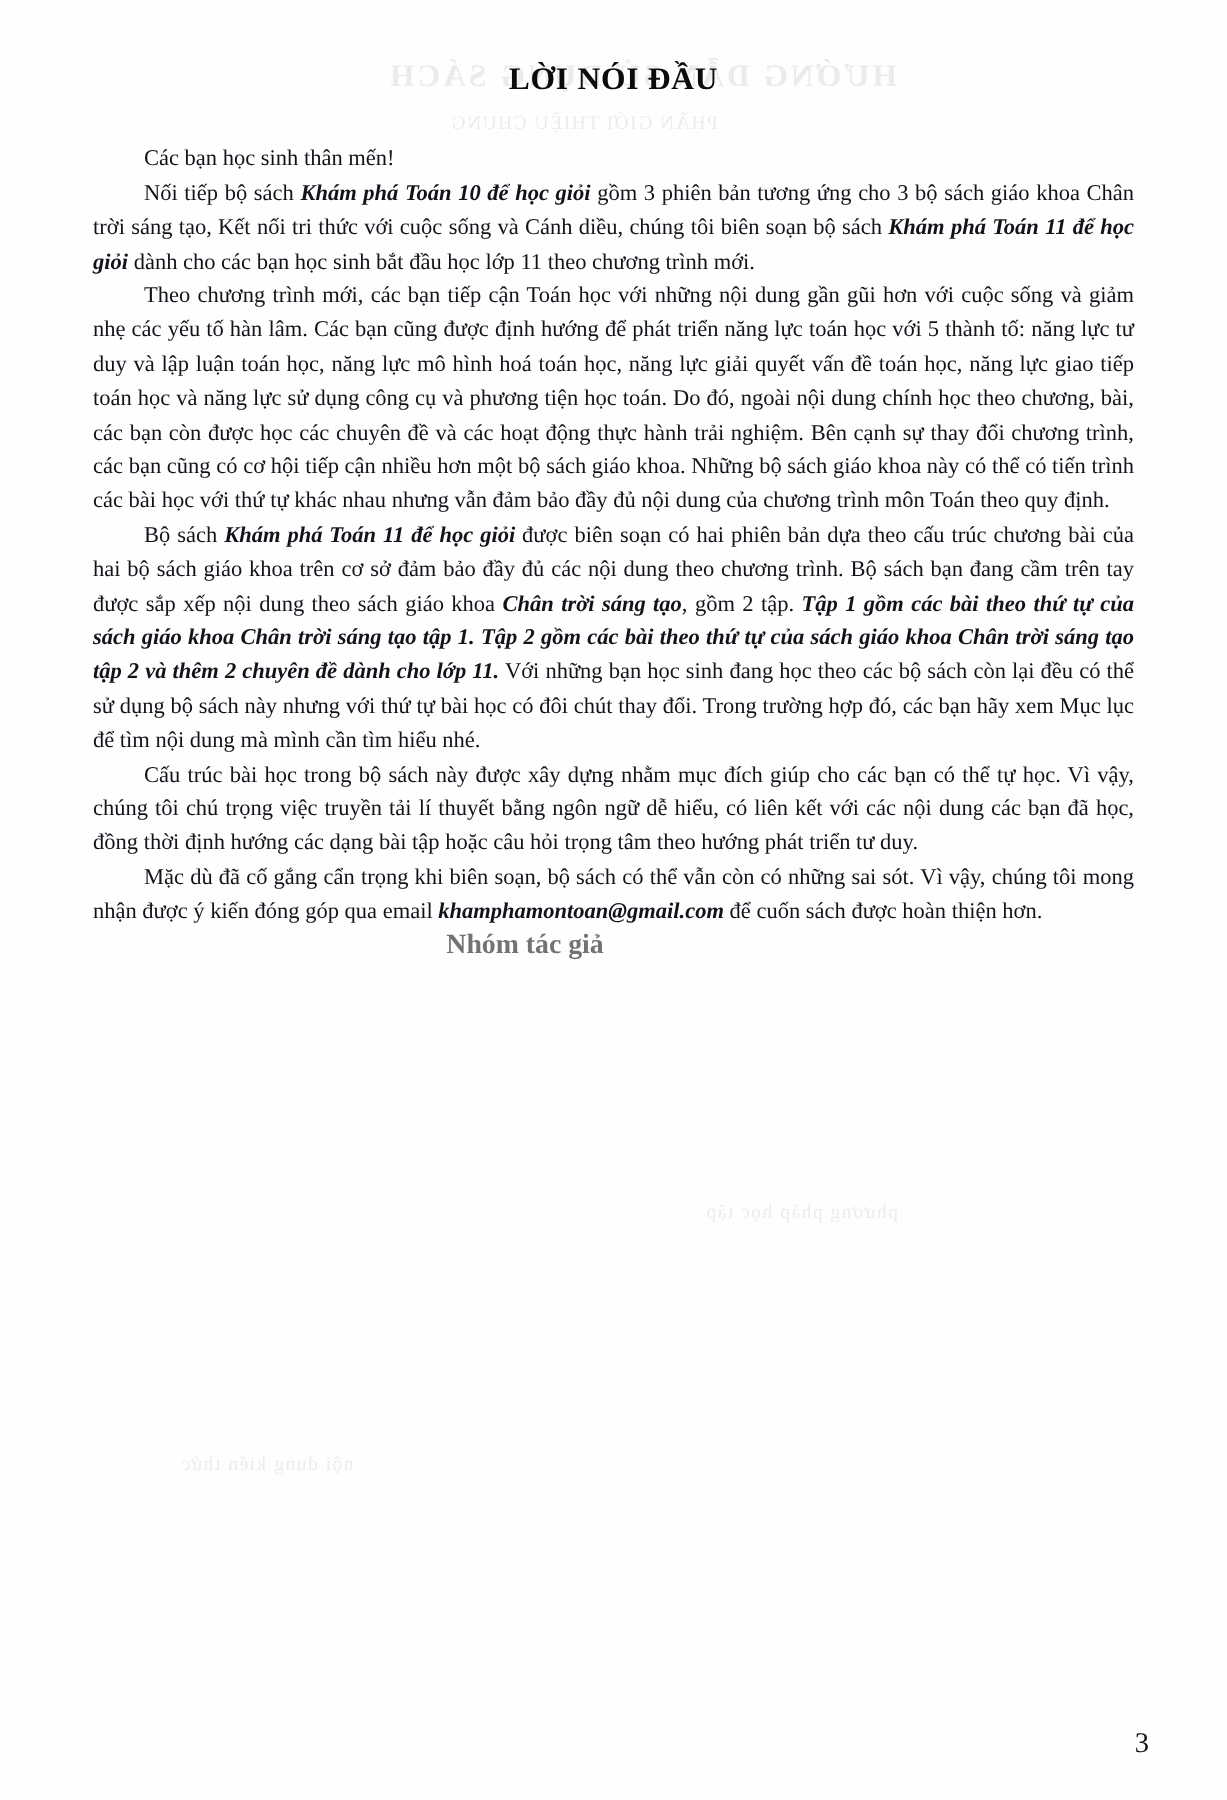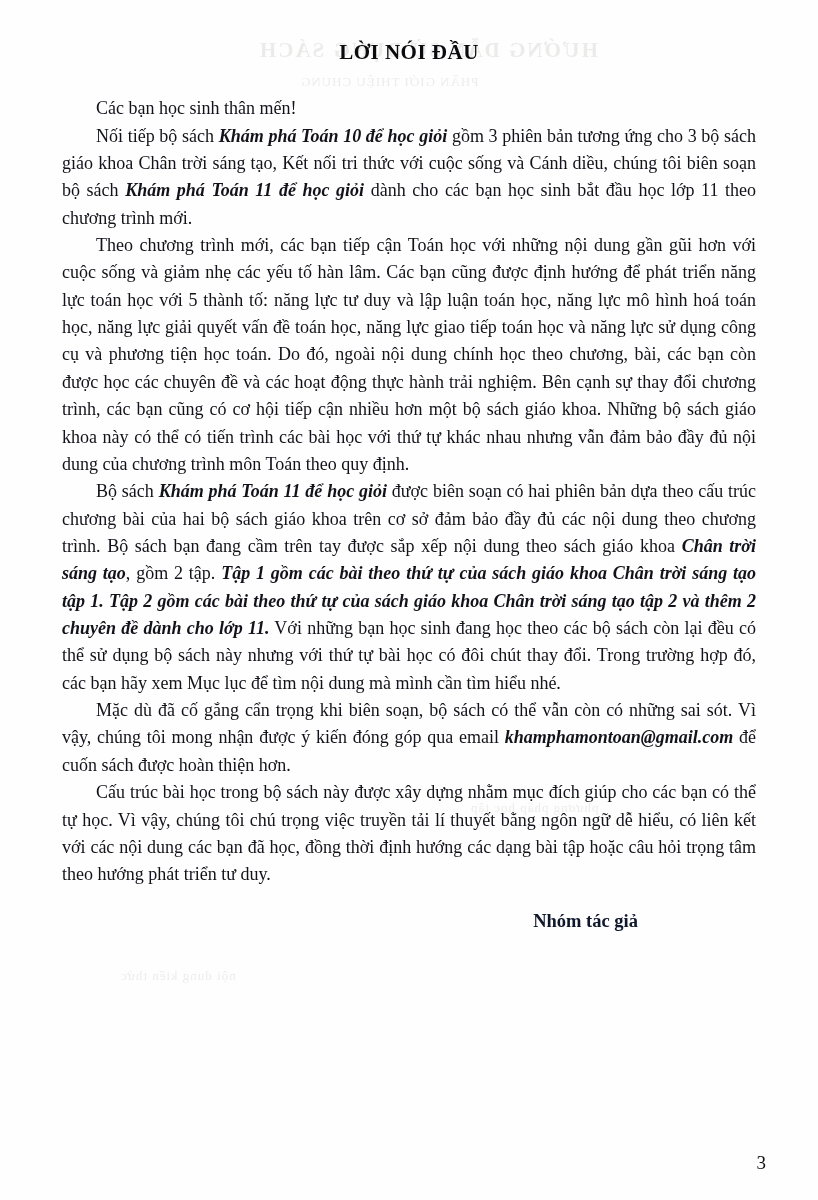--- a/index.html
+++ b/index.html
@@ -78,21 +78,21 @@
     letter-spacing: 0.5px;
     line-height: 1.2;
     color: #0b0b0f;
   }
 
   p.para {
     margin: 0;
     padding: 0;
     text-align: justify;
     text-justify: inter-word;
-    font-size: 18px;
+    font-size: 15px;
     line-height: 1.52;
     text-indent: 34px;
     color: #12121a;
   }
   p.para + p.para {
   }
   p.greeting {
     margin-top: 30px;
     text-indent: 34px;
   }
@@ -100,26 +100,25 @@
   .bi {
     font-weight: bold;
     font-style: italic;
   }
   .email {
     font-weight: bold;
     font-style: italic;
   }
 
   .signature {
-    margin-top: 22px;
-    text-align: right;
+    text-align: center;
     padding-right: 118px;
     font-size: 18.5px;
     font-weight: bold;
-    color: #0f172a;
+    color: #737373;
   }
 
   .page-number {
     position: absolute;
     right: 52px;
     bottom: 26px;
     font-size: 19px;
     color: #111;
   }
 </style>
@@ -140,23 +139,23 @@
     <h1 class="title">LỜI NÓI ĐẦU</h1>
 
     <p class="para greeting">Các bạn học sinh thân mến!</p>
 
     <p class="para"><span>Nối tiếp bộ sách </span><span class="bi">Khám phá Toán 10 để học giỏi</span><span> gồm 3 phiên bản tương ứng cho 3 bộ sách giáo khoa Chân trời sáng tạo, Kết nối tri thức với cuộc sống và Cánh diều, chúng tôi biên soạn bộ sách </span><span class="bi">Khám phá Toán 11 để học giỏi</span><span> dành cho các bạn học sinh bắt đầu học lớp 11 theo chương trình mới.</span></p>
 
     <p class="para">Theo chương trình mới, các bạn tiếp cận Toán học với những nội dung gần gũi hơn với cuộc sống và giảm nhẹ các yếu tố hàn lâm. Các bạn cũng được định hướng để phát triển năng lực toán học với 5 thành tố: năng lực tư duy và lập luận toán học, năng lực mô hình hoá toán học, năng lực giải quyết vấn đề toán học, năng lực giao tiếp toán học và năng lực sử dụng công cụ và phương tiện học toán. Do đó, ngoài nội dung chính học theo chương, bài, các bạn còn được học các chuyên đề và các hoạt động thực hành trải nghiệm. Bên cạnh sự thay đổi chương trình, các bạn cũng có cơ hội tiếp cận nhiều hơn một bộ sách giáo khoa. Những bộ sách giáo khoa này có thể có tiến trình các bài học với thứ tự khác nhau nhưng vẫn đảm bảo đầy đủ nội dung của chương trình môn Toán theo quy định.</p>
 
     <p class="para"><span>Bộ sách </span><span class="bi">Khám phá Toán 11 để học giỏi</span><span> được biên soạn có hai phiên bản dựa theo cấu trúc chương bài của hai bộ sách giáo khoa trên cơ sở đảm bảo đầy đủ các nội dung theo chương trình. Bộ sách bạn đang cầm trên tay được sắp xếp nội dung theo sách giáo khoa </span><span class="bi">Chân trời sáng tạo</span><span>, gồm 2 tập. </span><span class="bi">Tập 1 gồm các bài theo thứ tự của sách giáo khoa Chân trời sáng tạo tập 1. Tập 2 gồm các bài theo thứ tự của sách giáo khoa Chân trời sáng tạo tập 2 và thêm 2 chuyên đề dành cho lớp 11.</span><span> Với những bạn học sinh đang học theo các bộ sách còn lại đều có thể sử dụng bộ sách này nhưng với thứ tự bài học có đôi chút thay đổi. Trong trường hợp đó, các bạn hãy xem Mục lục để tìm nội dung mà mình cần tìm hiểu nhé.</span></p>
 
+    <p class="para">Cấu trúc bài học trong bộ sách này được xây dựng nhằm mục đích giúp cho các bạn có thể tự học. Vì vậy, chúng tôi chú trọng việc truyền tải lí thuyết bằng ngôn ngữ dễ hiểu, có liên kết với các nội dung các bạn đã học, đồng thời định hướng các dạng bài tập hoặc câu hỏi trọng tâm theo hướng phát triển tư duy.</p>
+
     <p class="para"><span>Mặc dù đã cố gắng cẩn trọng khi biên soạn, bộ sách có thể vẫn còn có những sai sót. Vì vậy, chúng tôi mong nhận được ý kiến đóng góp qua email </span><span class="email">khamphamontoan@gmail.com</span><span> để cuốn sách được hoàn thiện hơn.</span></p>
-
-    <p class="para">Cấu trúc bài học trong bộ sách này được xây dựng nhằm mục đích giúp cho các bạn có thể tự học. Vì vậy, chúng tôi chú trọng việc truyền tải lí thuyết bằng ngôn ngữ dễ hiểu, có liên kết với các nội dung các bạn đã học, đồng thời định hướng các dạng bài tập hoặc câu hỏi trọng tâm theo hướng phát triển tư duy.</p>
 
 
     <div class="signature">Nhóm tác giả</div>
 
   </div>
 
   <div class="page-number">3</div>
 
 </div>
 

